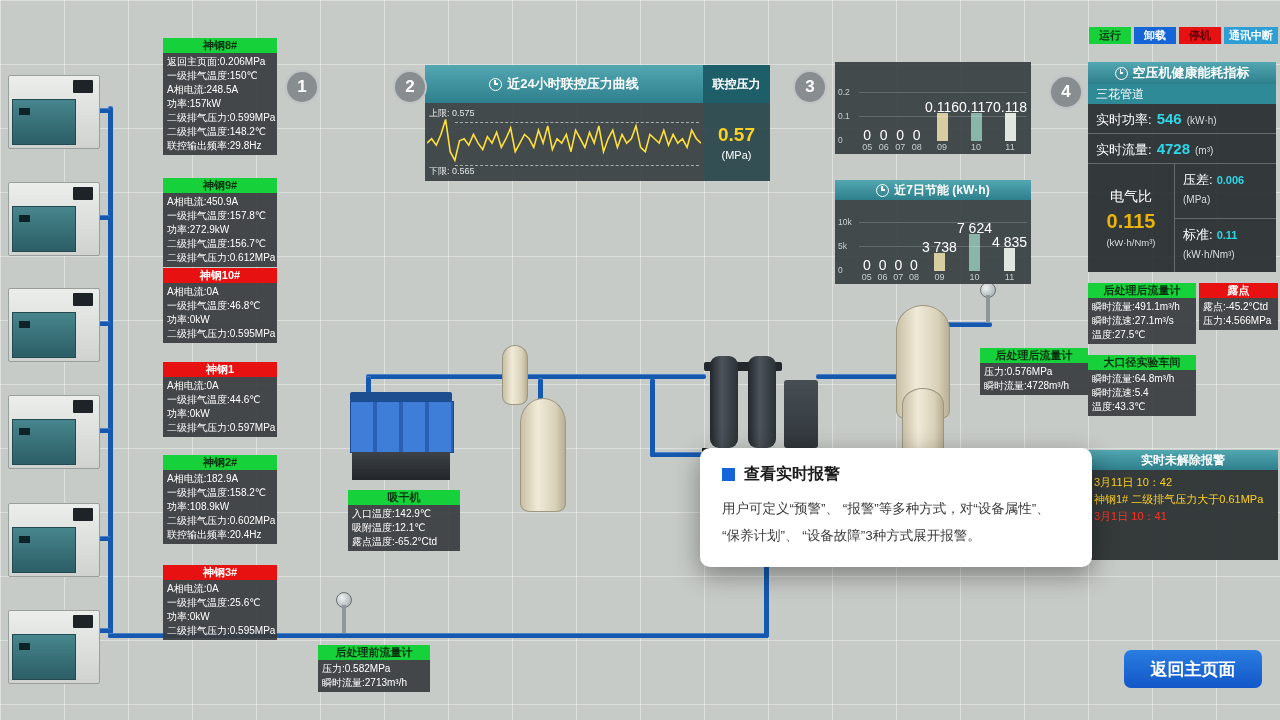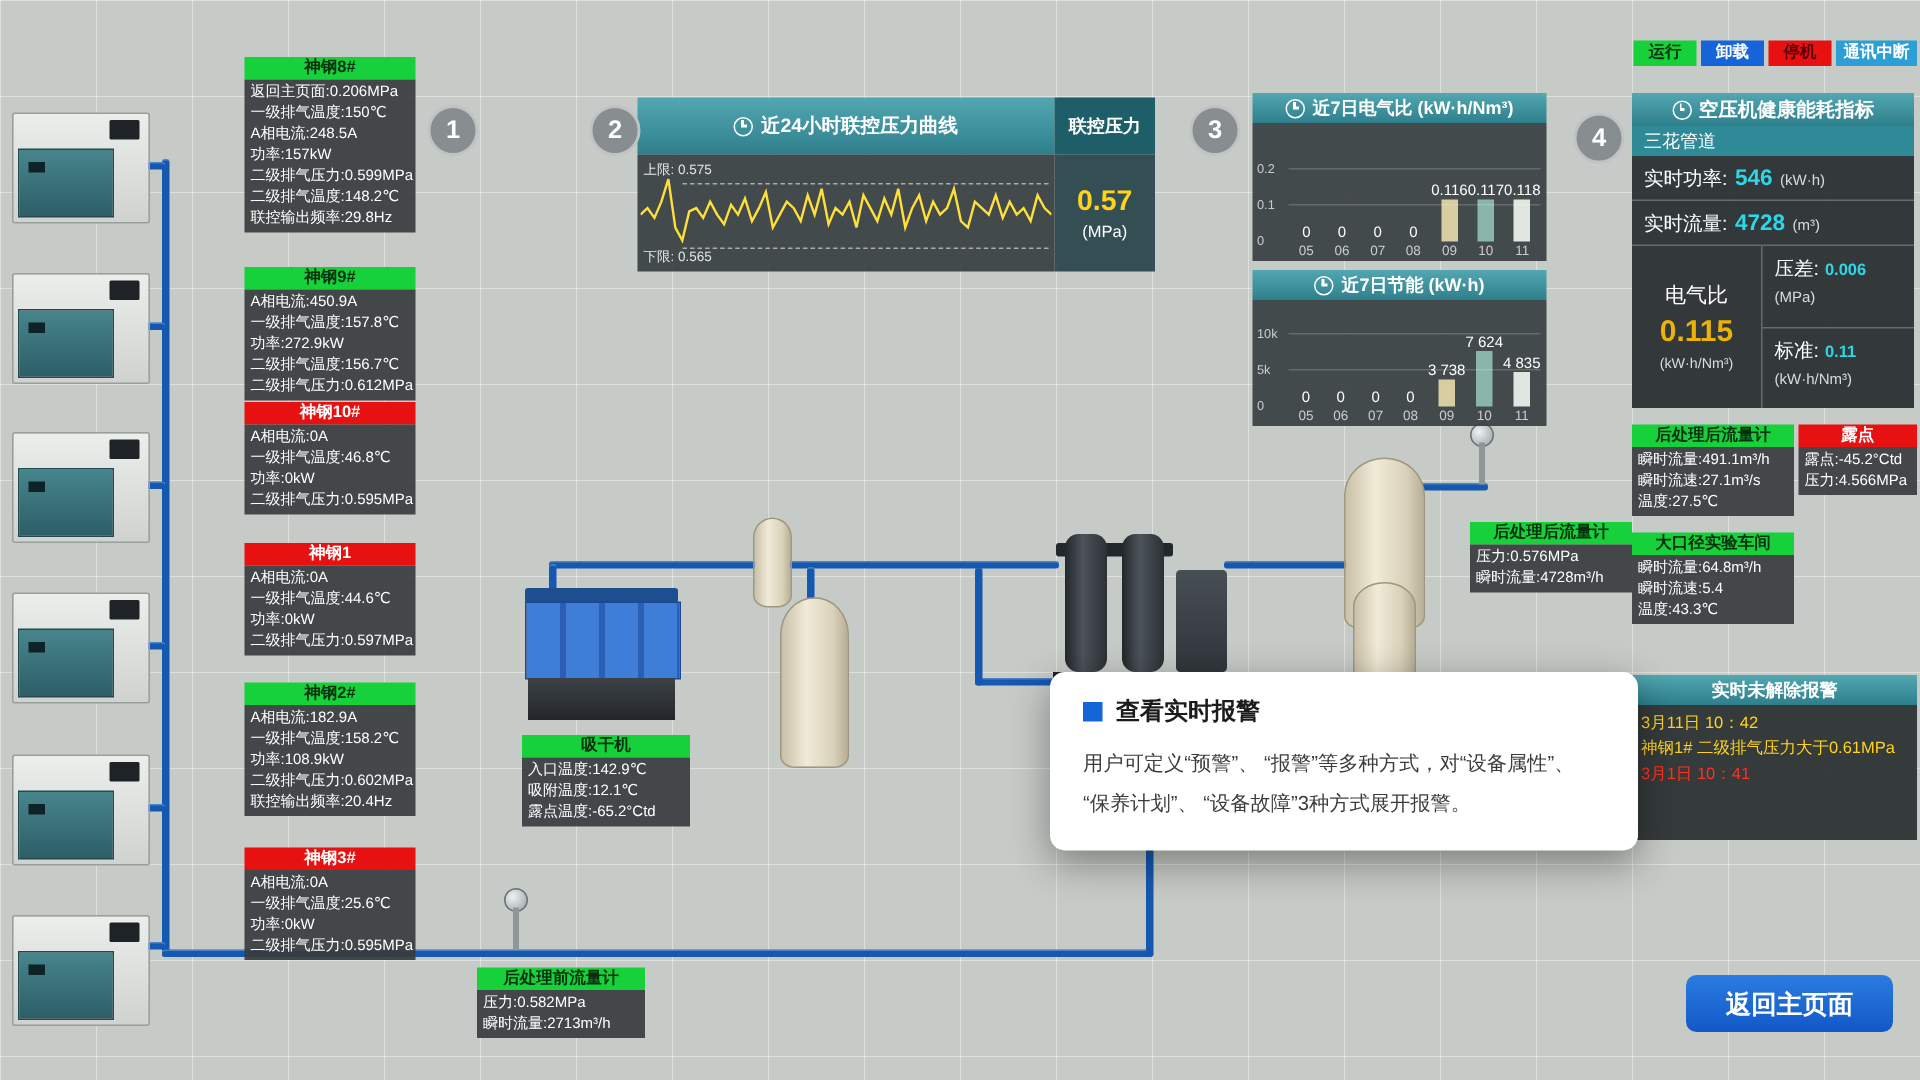--- a/index.html
+++ b/index.html
@@ -78,21 +78,21 @@
 
   
   .barchart{position:absolute;z-index:10;}
   .bc-hdr{height:20px;display:flex;align-items:center;justify-content:center;font-size:12px;font-weight:bold;}
   .bc-body{position:relative;background:rgba(60,66,70,.95);}
   .ylabels{position:absolute;left:0;top:0;bottom:0;width:24px;}
   .ytick{position:absolute;left:3px;font-size:8.5px;color:#c9cdd0;}
   .gridline{position:absolute;left:24px;right:4px;height:1px;background:rgba(255,255,255,.18);}
   .bars{position:absolute;left:24px;right:4px;top:0;bottom:0;display:flex;}
   .bar-col{flex:1;display:flex;flex-direction:column;align-items:center;justify-content:flex-end;}
-  .bar-label{font-size:10px;color:#fff;height:11px;line-height:11px;white-space:nowrap;}
+  .bar-label{font-size:14px;color:#fff;height:11px;line-height:11px;white-space:nowrap;}
   .bar{width:11px;}
   .bar-tick{font-size:9px;color:#c9cdd0;height:13px;line-height:13px;}
 
   
   .health{position:absolute;width:188px;z-index:10;color:#fff;}
   .h-hdr{height:22px;display:flex;align-items:center;justify-content:center;font-size:13px;font-weight:bold;}
   .h-body{background:rgba(40,45,47,.93);}
   .h-pipe{height:20px;line-height:20px;background:#2e8a96;padding-left:8px;font-size:12px;}
   .h-row{height:29px;line-height:29px;padding-left:8px;border-bottom:1px solid rgba(255,255,255,.25);white-space:nowrap;}
   .h-lab{font-size:13px;color:#fff;}
@@ -309,24 +309,20 @@
           </svg>
       </div>
       <div class="p24-side">
         <div class="p24-val">0.57</div>
         <div class="p24-unit">(MPa)</div>
       </div>
     </div>
   </div>
 
   <div class="barchart" style="left:835px;top:62px;width:196px;">
-    <div class="bc-hdr teal-grad">
-      <span class="clk"></span>
-      <span>近7日电气比 (kW·h/Nm³)</span>
-    </div>
     <div class="bc-body" id="plot1" style="height:92px;">
       <div class="ylabels">
           <div class="ytick" style="bottom: 9px;">0</div>
           <div class="ytick" style="bottom: 33px;">0.1</div>
           <div class="ytick" style="bottom: 57px;">0.2</div>
         </div>
       <div class="bars">
           <div class="bar-col">
             <div class="bar-label">0</div>
             <div class="bar" style="height: 0px;"></div>

